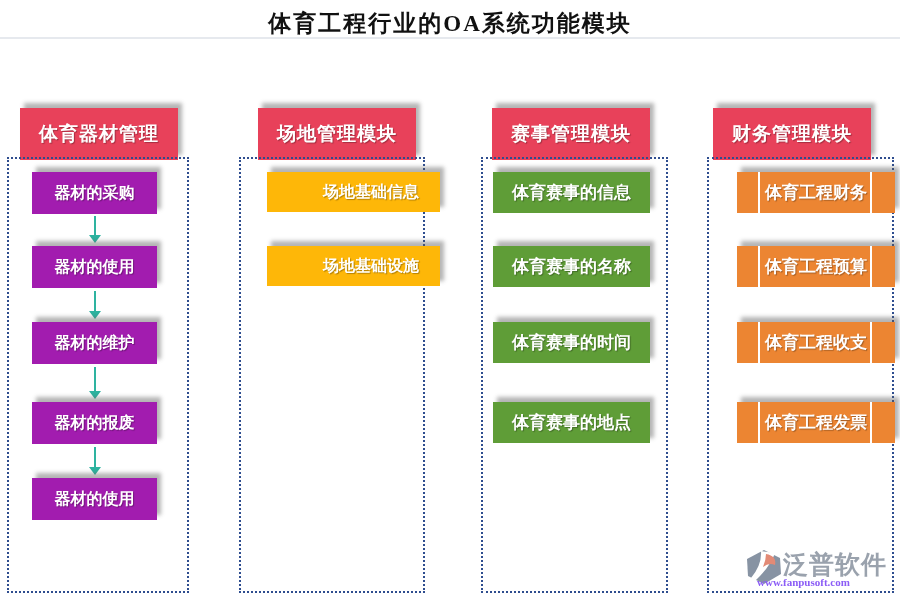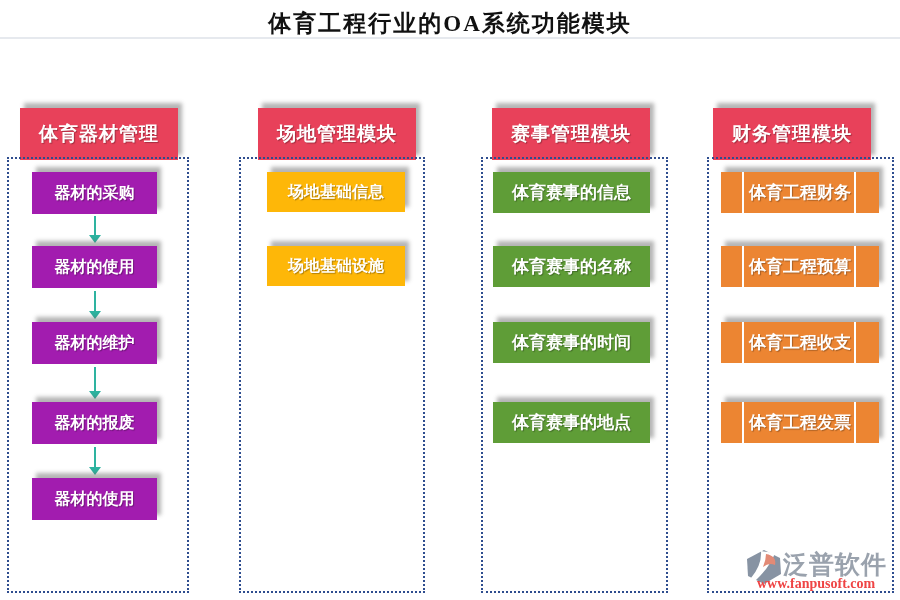--- a/index.html
+++ b/index.html
@@ -35,23 +35,23 @@
   .c4{left:707px;width:183px}
   
   .box{
     position:absolute;color:#fff;font-weight:bold;
     display:flex;align-items:center;justify-content:center;
     box-shadow:4px -5px 4px rgba(90,90,90,.45);
     text-shadow:1px 1px 1px rgba(0,0,0,.3);
     white-space:nowrap;
   }
   .c1 .box{left:23px;width:125px;height:42px;background:#a21caf;font-size:16px;}
-  .c2 .box{left:26px;width:138px;height:40px;background:#feb708;font-size:16px;}
+  .c2 .box{left:26px;width:138px;height:40px;background:#feb708;font-size:16px;padding-left:35px;}
   .c3 .box{left:10px;width:157px;height:41px;background:#5f9d37;font-size:17px;}
-  .c4 .box{left:12px;width:158px;height:41px;background:#ec8532;font-size:17px;}
+  .c4 .box{left:28px;width:158px;height:41px;background:#ec8532;font-size:17px;}
   .r1{top:13px}.r2{top:87px}.r3{top:163px}.r4{top:243px}.r5{top:319px}
   
   .c4 .box::before,.c4 .box::after{
     content:"";position:absolute;top:0;bottom:0;width:2px;background:#fff;
   }
   .c4 .box::before{left:21px}
   .c4 .box::after{left:133px}
   
   .arrow{
     position:absolute;left:79px;width:13px;
@@ -68,21 +68,21 @@
   }
   
   .watermark{position:absolute;left:746px;top:548px;width:150px;height:46px;}
   .wm-logo{position:absolute;left:0;top:2px;}
   .wm-brand{
     position:absolute;left:37px;top:0;font-size:25px;font-weight:bold;
     color:#9aa2ad;letter-spacing:1px;white-space:nowrap;
   }
   .wm-url{
     position:absolute;left:11px;top:28px;font-family:"Liberation Serif", serif;
-    font-size:14px;font-weight:bold;color:#ef4444;white-space:nowrap;
+    font-size:11px;font-weight:bold;color:#8b5cf6;white-space:nowrap;
   }
 </style>
 </head>
 <body>
 
 <div class="canvas">
 
   <div class="title">体育工程行业的OA系统功能模块</div>
   <div class="title-divider"></div>
 

